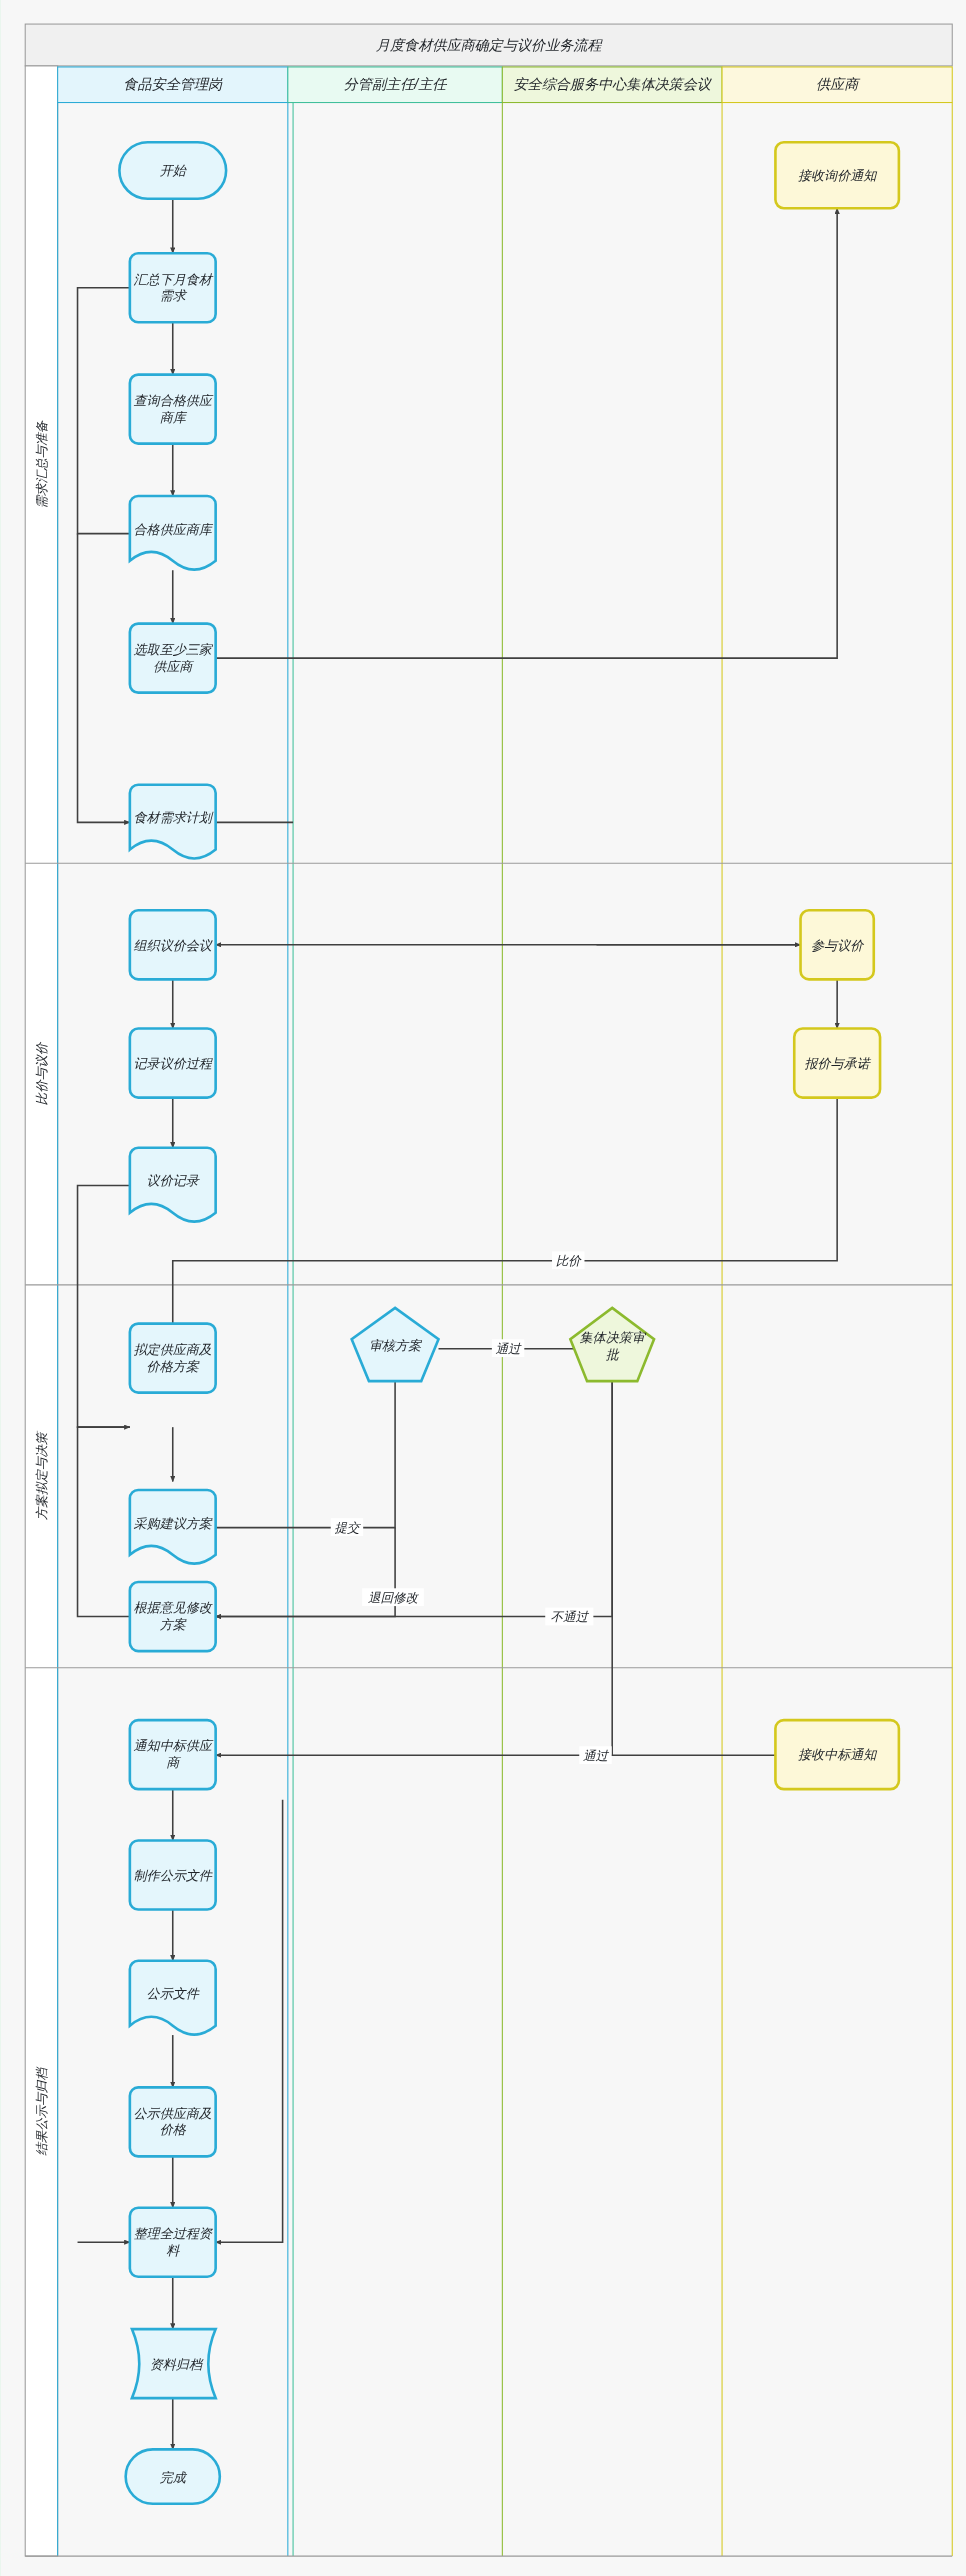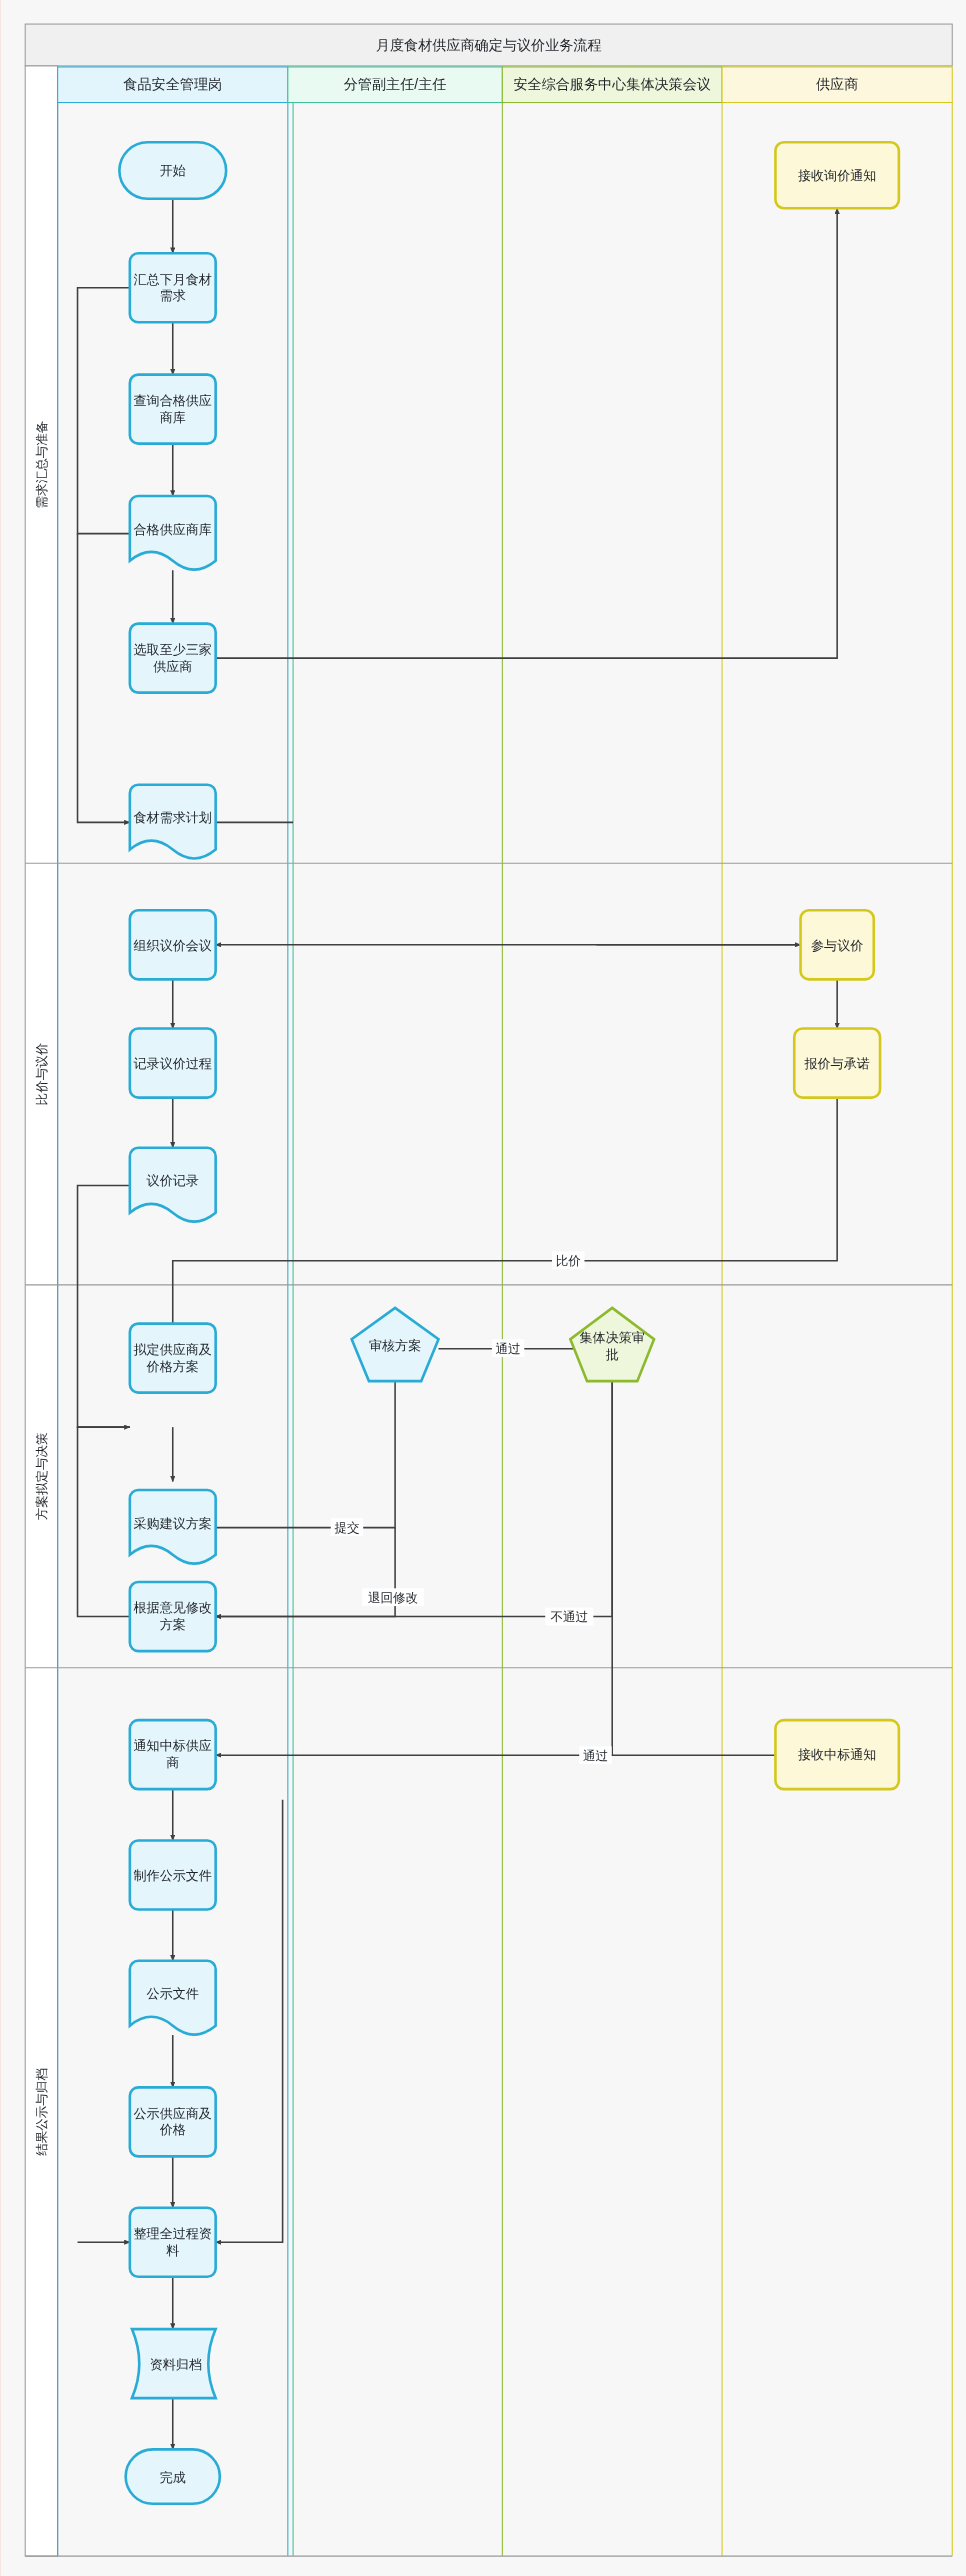--- a/index.html
+++ b/index.html
@@ -1,17 +1,17 @@
 <!DOCTYPE html>
 <html style="font-size:8.4px"><head>
 <meta charset="utf-8">
 <style>
   html,body{margin:0;padding:0;background:#f7f7f7;}
   body{font-family:"Liberation Sans","DejaVu Sans",sans-serif;}
-  #page{position:relative;width:967px;height:2576px;background:#ef4444;overflow:hidden;}
+  #page{position:relative;width:967px;height:2576px;background:#86efac;overflow:hidden;font-style:italic;}
   svg{display:block;}
   .node-text{font-family:"Liberation Sans","DejaVu Sans",sans-serif;font-size:25px;fill:#1f2328;}
   .lane-head-text{font-family:"Liberation Sans","DejaVu Sans",sans-serif;font-size:27px;fill:#1f2328;}
   .title-text{font-family:"Liberation Sans","DejaVu Sans",sans-serif;font-size:27px;fill:#1f2328;}
   .phase-text{font-family:"Liberation Sans","DejaVu Sans",sans-serif;font-size:24px;fill:#1f2328;}
   .edge-label{font-family:"Liberation Sans","DejaVu Sans",sans-serif;font-size:24px;fill:#1f2328;}
   .edge-label-bg{fill:#ffffff;}
 </style>
 </head>
 <body>

